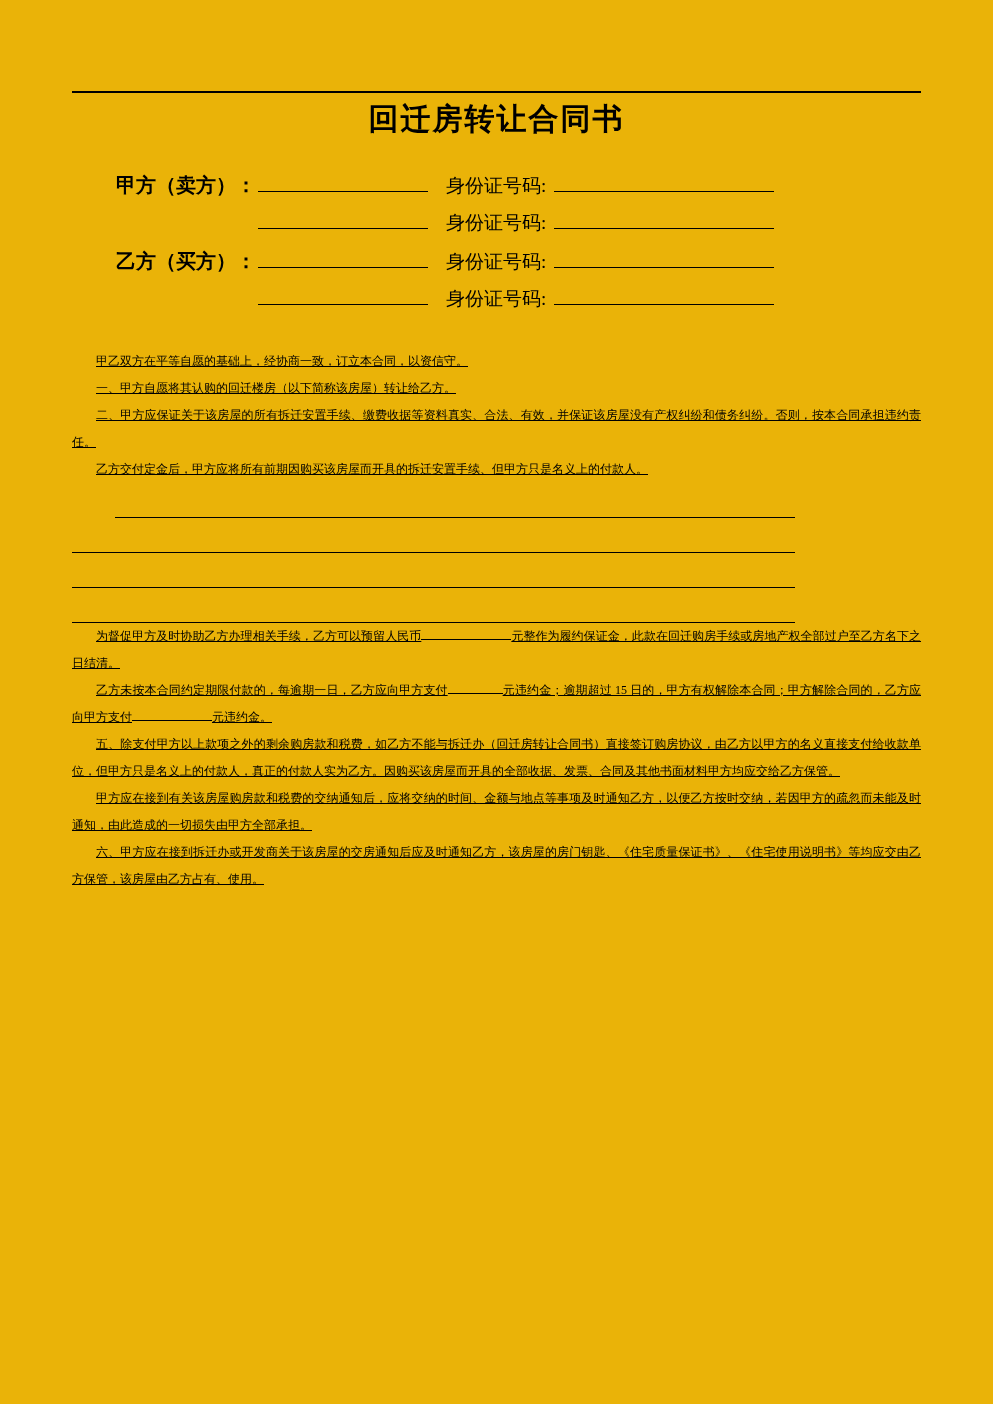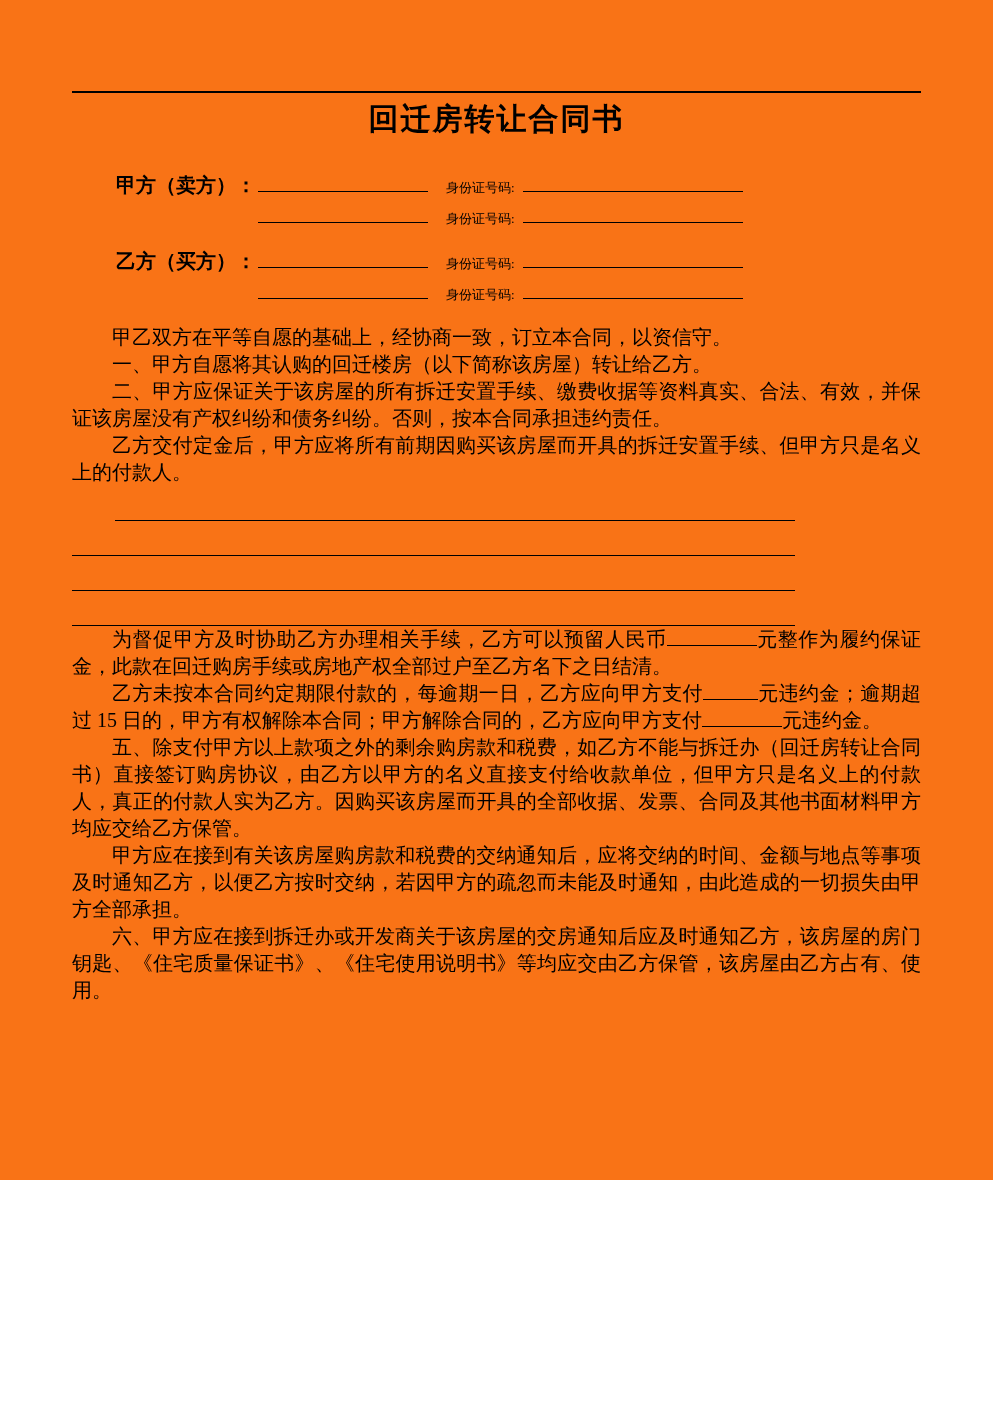--- a/index.html
+++ b/index.html
@@ -1,19 +1,19 @@
 <!DOCTYPE html>
 <html><head>
 <meta charset="utf-8">
 <style>
   html,body { margin:0; padding:0; background:#ffffff; }
   .page {
     position:relative;
-    width:993px; height:1180px;
-    background:#f97316;
+    width:993px; height:1404px;
+    background:#eab308;
     color:#000;
     font-family:"Liberation Serif","DejaVu Serif",serif;
     overflow:hidden;
   }
   .content {
     position:absolute; left:72px; top:91px; width:849px;
   }
   .top-rule { border-top:2px solid #000; height:0; }
   .title {
     margin:6px 0 0 0;
@@ -27,26 +27,27 @@
     height:38px; padding-left:44px;
     font-size:20px;
   }
   .party-label { width:142px; font-weight:bold; white-space:nowrap; }
   .uline {
     display:inline-block;
     border-bottom:1px solid #000;
     height:4px;
   }
   .name-line { width:170px; margin-right:18px; }
-  .id-label { font-size:13px;text-align:center; }
+  .id-label { font-size:19px;text-align:center; }
   .id-line { width:220px; margin-left:8px; }
   .body {
-    margin-top:0;
-    font-size:20px; line-height:27px;
+    margin-top:24px;
+    font-size:12px; line-height:27px;
     text-align:justify;
+    text-decoration:underline;
   }
   .body p { margin:0; text-indent:2em; }
   .gap-before { margin-top:14px; }
   .blank-row {
     height:34px;
     border-bottom:1px solid #000;
     box-sizing:content-box;
   }
 </style>
 </head>

